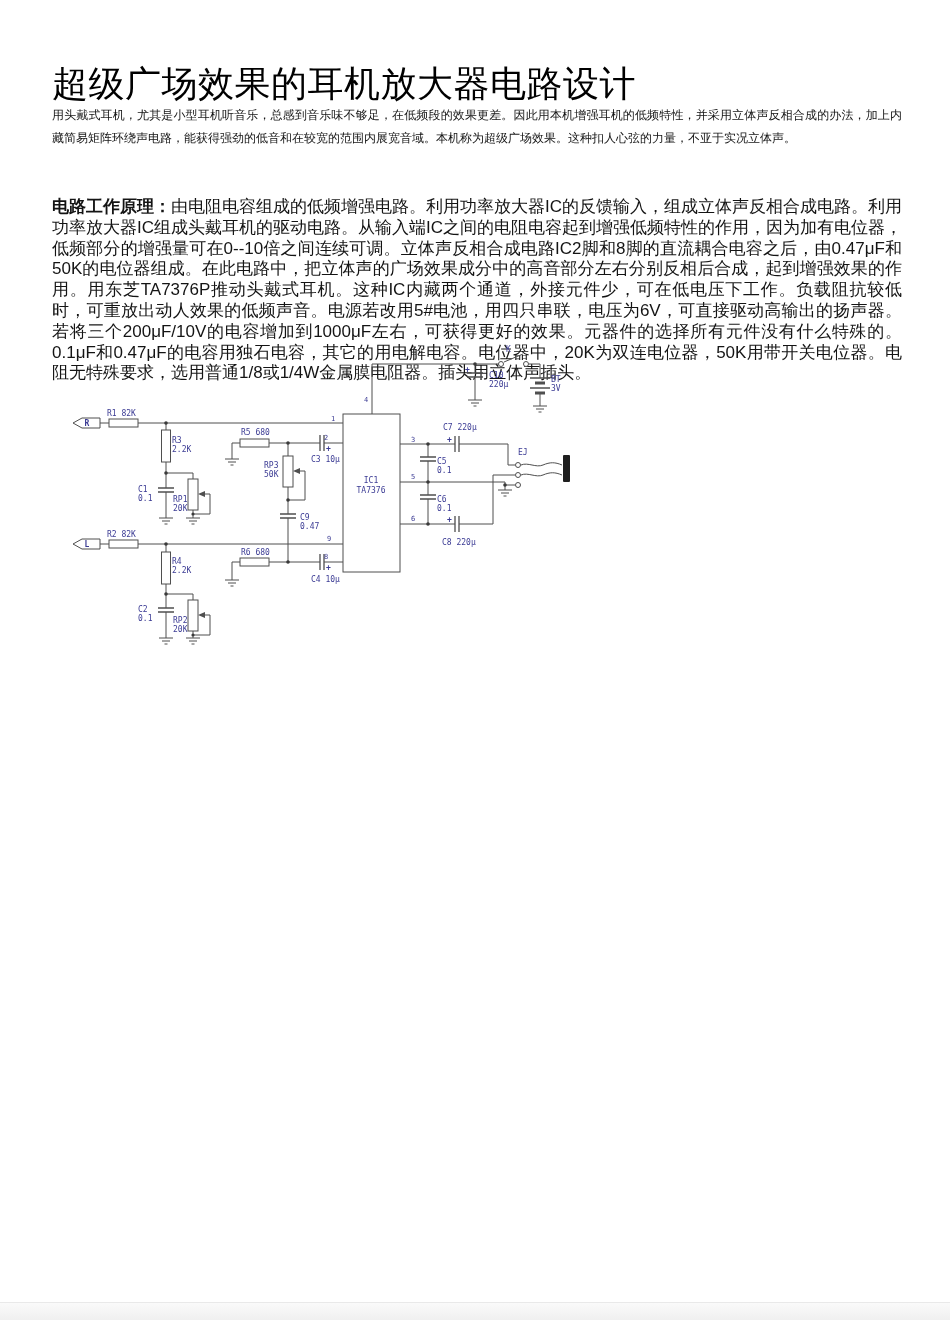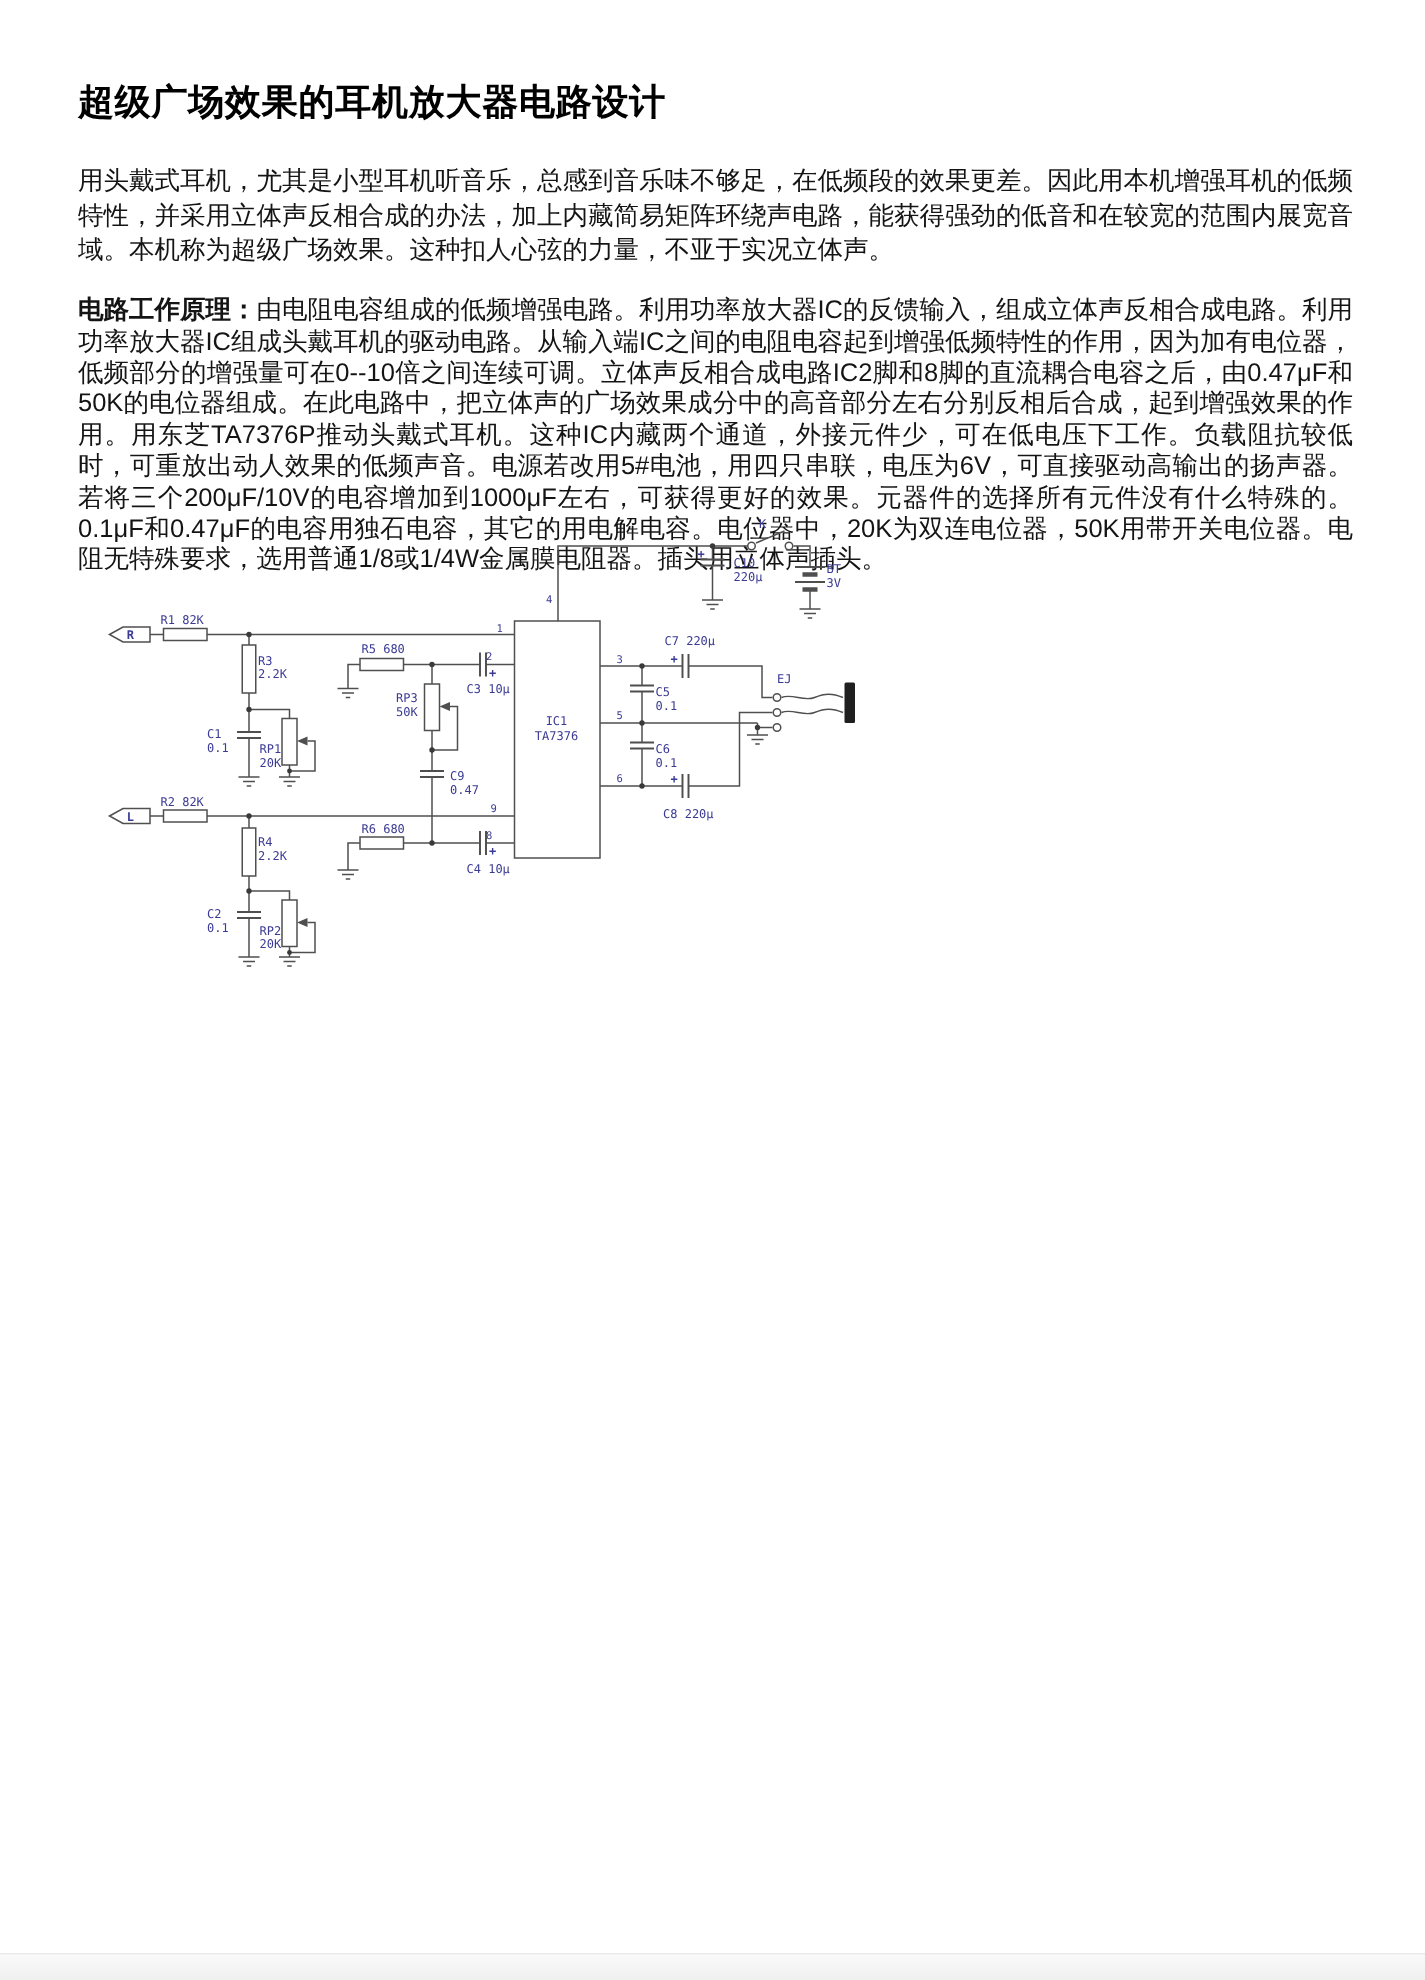--- a/index.html
+++ b/index.html
@@ -1,21 +1,21 @@
 <!DOCTYPE html>
 <html><head>
 <meta charset="utf-8">
 <style>
   html,body{margin:0;padding:0;}
   body{width:950px;height:1320px;position:relative;background:#ffffff;overflow:hidden;
        font-family:"Liberation Sans",sans-serif;}
-  .page-title{position:absolute;left:52px;top:36px;font-size:24px;font-weight:bold;
+  .page-title{position:absolute;left:52px;top:36px;font-size:36px;font-weight:normal;
               color:#000;letter-spacing:0.5px;}
   .para{position:absolute;left:52px;width:850px;color:#141414;text-align:justify;}
-  .para-intro{top:92px;font-size:17px;line-height:23px;}
+  .para-intro{top:92px;font-size:12px;line-height:23px;}
   .para-principle{top:180px;font-size:17px;line-height:20.8px;}
   .lead{font-weight:bold;}
   .diagram{position:absolute;left:60px;top:342px;width:520px;height:310px;}
   .footer-bar{position:absolute;left:0;top:1302px;width:950px;height:18px;
               background:linear-gradient(#fafafa,#efefef);border-top:1px solid #e9e9e9;}
   svg .wire{stroke:#4f4f4f;stroke-width:1;fill:none;}
   svg .plate{stroke:#4f4f4f;stroke-width:1.3;fill:none;}
   svg .thick{stroke:#4f4f4f;stroke-width:3;fill:none;}
   svg .box{stroke:#4f4f4f;stroke-width:1;fill:#ffffff;}
   svg .dot{fill:#3a3a3a;}

